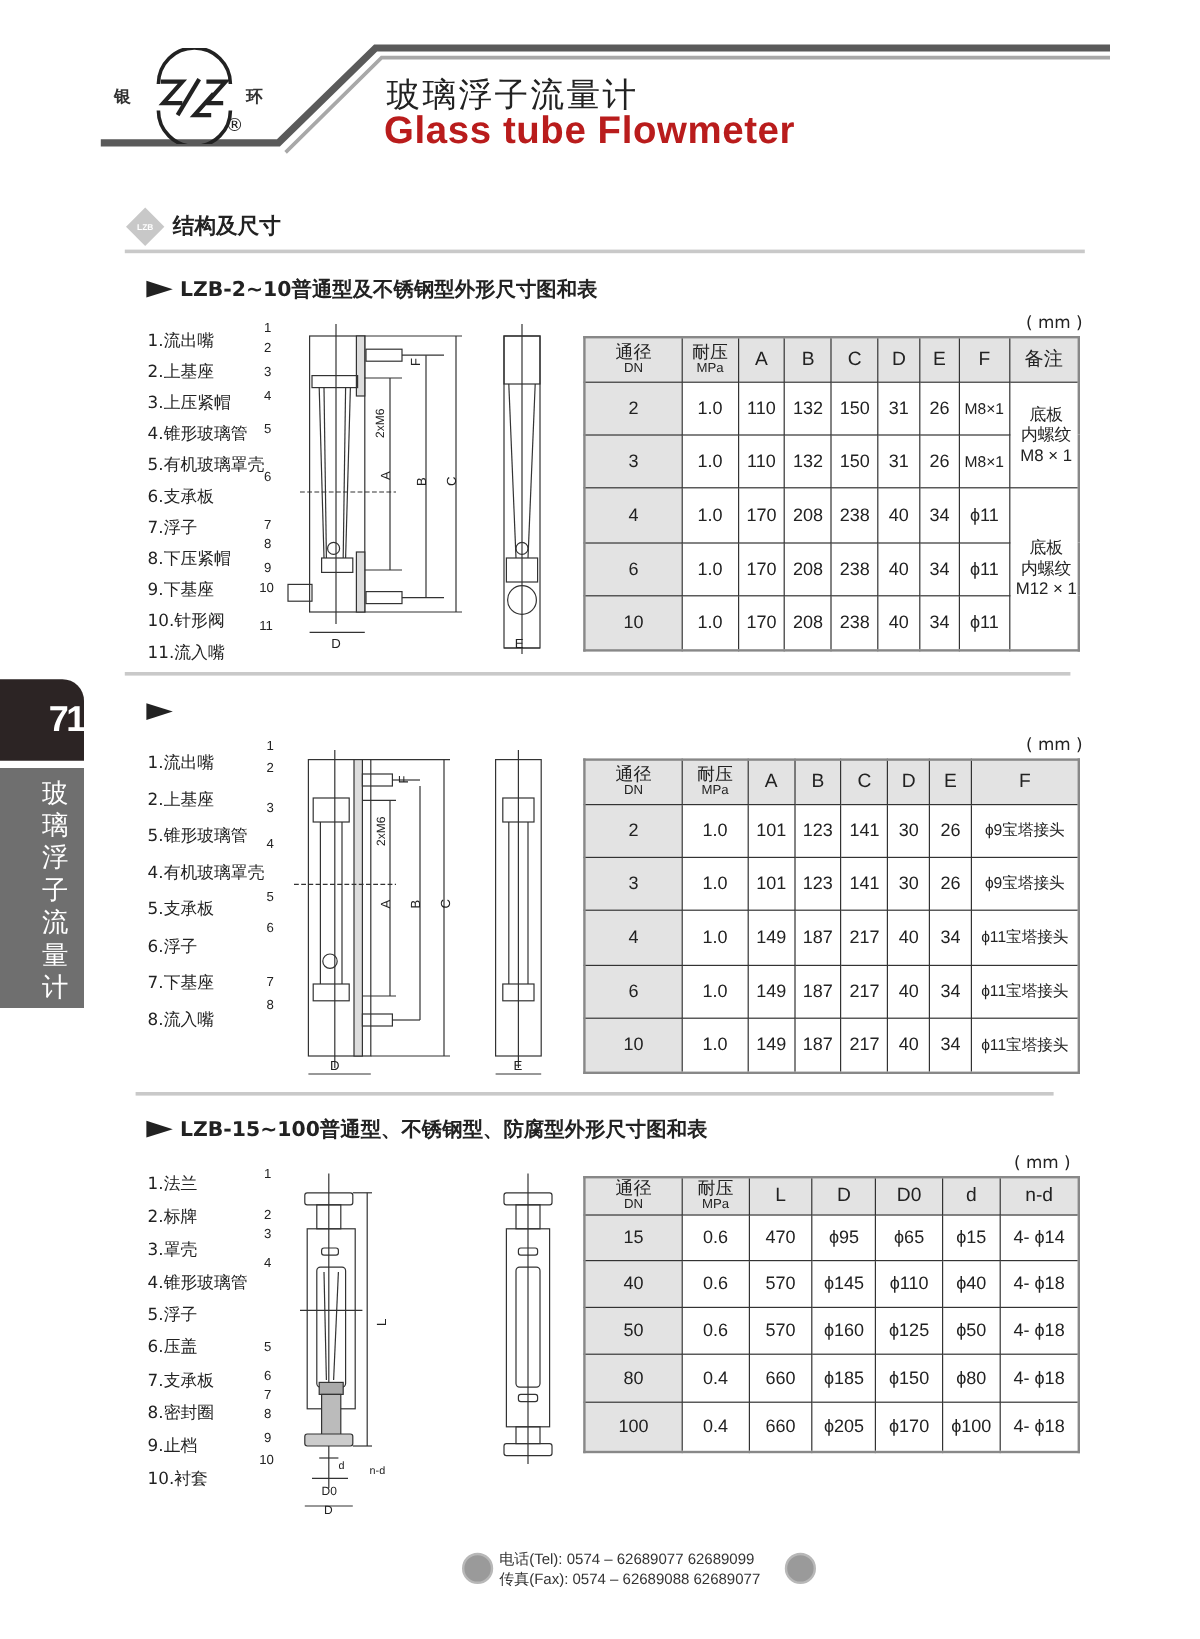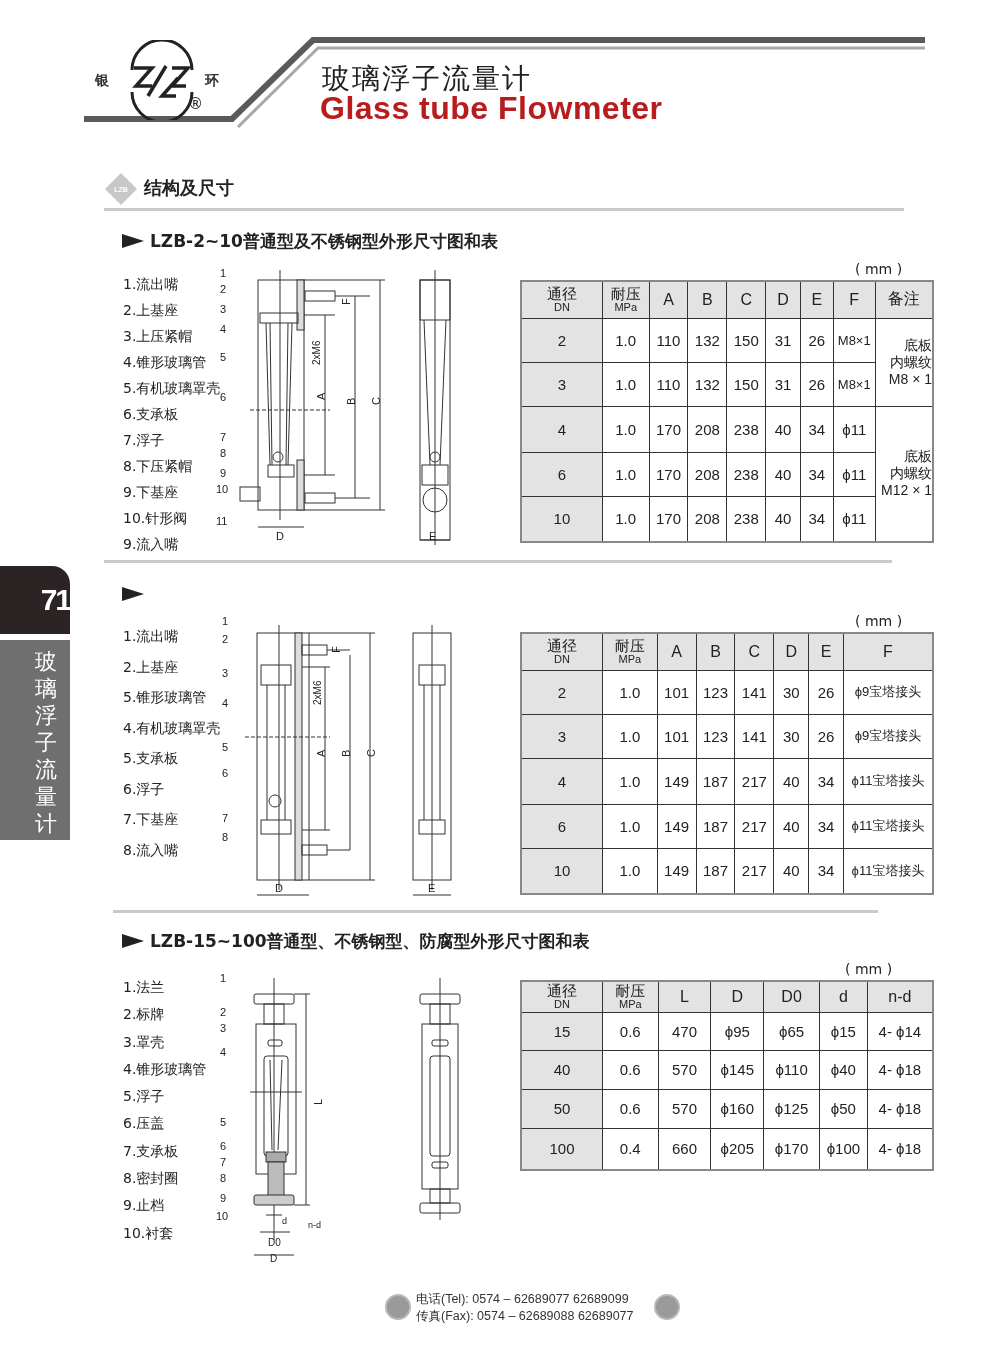--- a/index.html
+++ b/index.html
@@ -24,27 +24,27 @@
   .sub-title { font-size: 17px; font-weight: bold; color: #222; }
   .sub-title .arrow { display: inline-block; width: 0; height: 0; border-top: 7px solid transparent;
       border-bottom: 7px solid transparent; border-left: 22px solid #222; vertical-align: -1px; margin-right: 6px; }
 
   .legend { font-size: 14px; color: #222; line-height: 26px; }
   .legend div { height: 26px; white-space: nowrap; }
 
   .unit { font-size: 14px; color: #222; }
 
   
-  table.spec { border-collapse: collapse; position: absolute; font-family: "Liberation Sans", sans-serif; margin-left: 34px; }
+  table.spec { border-collapse: collapse; position: absolute; font-family: "Liberation Sans", sans-serif; }
   table.spec th, table.spec td { border: 1px solid #333; text-align: center; font-size: 15px; color: #222; padding: 0; }
   table.spec th { background: #e3e3e3; font-weight: normal; font-size: 16px; }
   table.spec td.dn { background: #e3e3e3; }
   table.spec th .sm { display: block; font-size: 11px; line-height: 11px; }
   table.spec th .cn { display: block; font-size: 15px; line-height: 16px; }
-  table.spec td.note { text-align: right; font-size: 14px; line-height: 17px; padding-left: 4px; }
+  table.spec td.note { text-align: center; font-size: 14px; line-height: 17px; padding-left: 4px; }
   table.spec { border: 2px solid #888; }
 
   
   .side-num { left: 0; top: 566px; width: 70px; height: 68px; background: #2c2424; border-top-right-radius: 18px;
               color: #fff; font-size: 30px; font-weight: bold; text-align: right; padding-right: 0; line-height: 68px;
               font-family: "Liberation Sans", sans-serif; letter-spacing: -2px; }
   .side-txt { left: 0; top: 640px; width: 70px; height: 200px; background: #6f6f6f; color: #fff; font-size: 22px;
               text-align: center; line-height: 27px; padding-top: 8px; padding-left: 22px; }
   .side-txt span { display: block; }
 
@@ -102,21 +102,21 @@
   <div>1.流出嘴</div>
   <div>2.上基座</div>
   <div>3.上压紧帽</div>
   <div>4.锥形玻璃管</div>
   <div>5.有机玻璃罩壳</div>
   <div>6.支承板</div>
   <div>7.浮子</div>
   <div>8.下压紧帽</div>
   <div>9.下基座</div>
   <div>10.针形阀</div>
-  <div>9.流入嘴</div>
+  <div>11.流入嘴</div>
 </div>
 
 <svg class="abs" style="left:210px;top:265px;" width="270" height="285" viewBox="0 0 270 285">
   <g fill="none" stroke="#333" stroke-width="1">
     <rect x="48" y="15" width="46" height="230"></rect>
     <rect x="87" y="15" width="7" height="50" fill="#ddd"></rect>
     <rect x="87" y="195" width="7" height="50" fill="#ddd"></rect>
     <line x1="70" y1="5" x2="70" y2="255"></line>
     <rect x="50" y="48" width="38" height="10"></rect>
     <line x1="56" y1="58" x2="60" y2="200"></line>
@@ -529,20 +529,29 @@
   </tr>
   <tr style="height:39px">
     <td class="dn">50</td>
     <td>0.6</td>
     <td>570</td>
     <td>ϕ160</td>
     <td>ϕ125</td>
     <td>ϕ50</td>
     <td>4- ϕ18</td>
   </tr>
+  <tr style="height:40px">
+    <td class="dn">80</td>
+    <td>0.4</td>
+    <td>660</td>
+    <td>ϕ185</td>
+    <td>ϕ150</td>
+    <td>ϕ80</td>
+    <td>4- ϕ18</td>
+  </tr>
   <tr style="height:42px">
     <td class="dn">100</td>
     <td>0.4</td>
     <td>660</td>
     <td>ϕ205</td>
     <td>ϕ170</td>
     <td>ϕ100</td>
     <td>4- ϕ18</td>
   </tr>
 </tbody>

